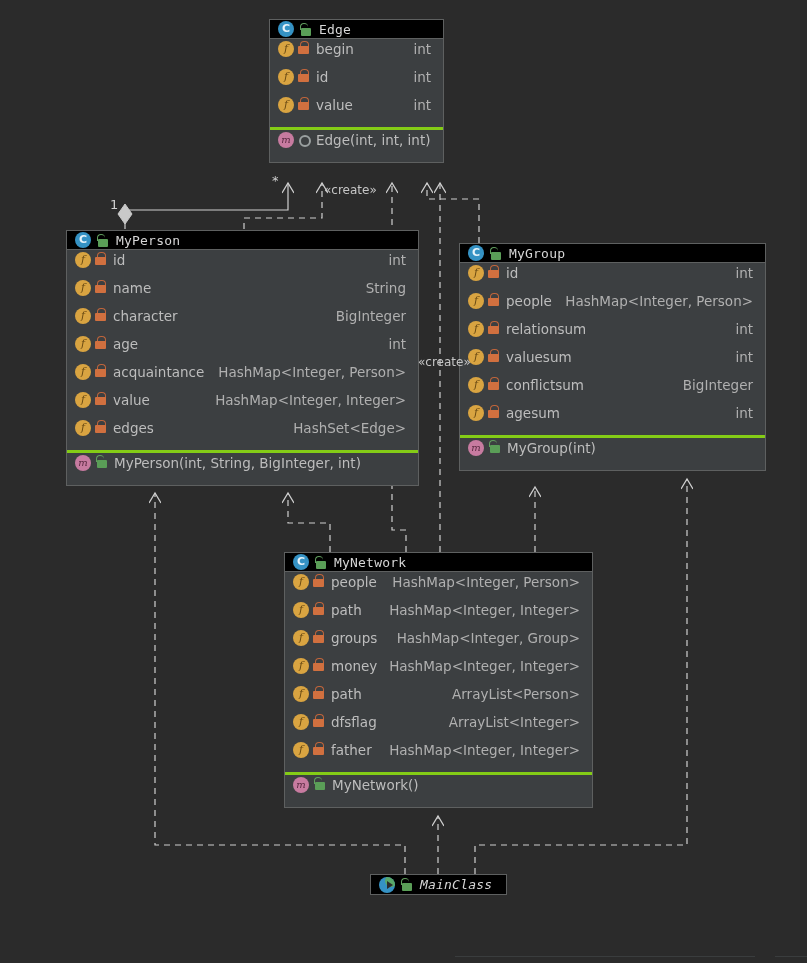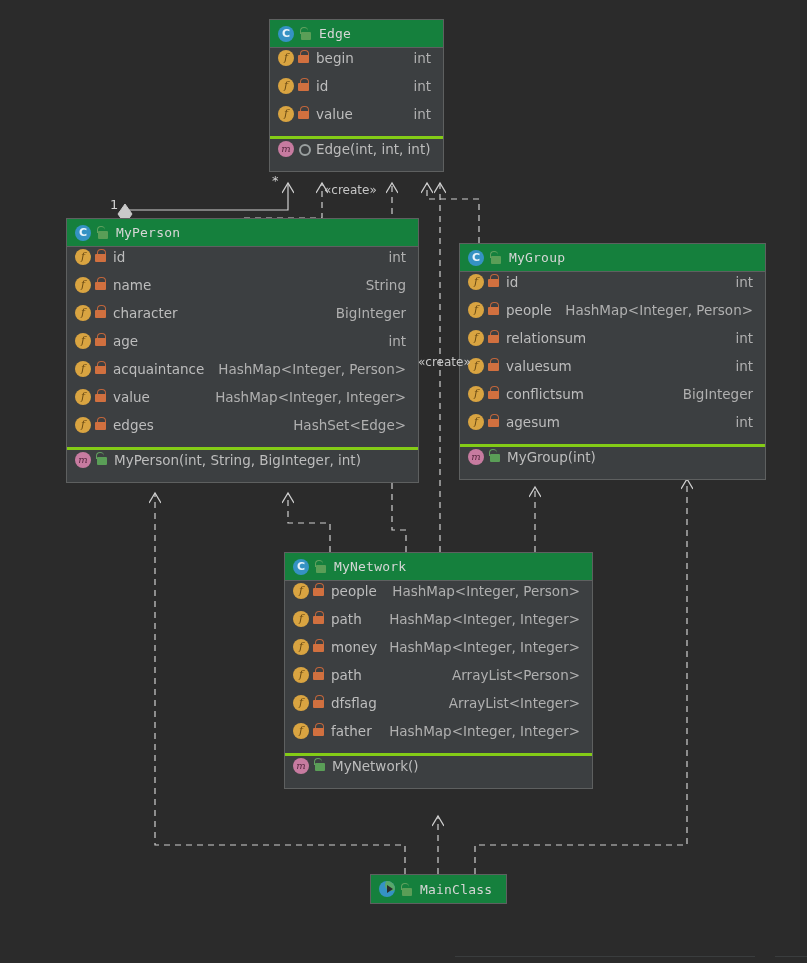--- a/index.html
+++ b/index.html
@@ -15,23 +15,23 @@
 
   
   .uml-class {
     position: absolute;
     background: #3c3f41;
     border: 1px solid #5e6060;
     z-index: 5;
   }
   .uml-header {
     display: flex; align-items: center;
-    height: 28px;
+    height: 19px;
     padding-left: 8px;
-    background: #15803d;
+    background: #000000;
     border-bottom: 1px solid #5e6060;
   }
   .uml-title {
     font-family: "DejaVu Sans Mono", monospace;
     font-size: 13px;
     color: #d6d6d6;
     margin-left: 8px;
     letter-spacing: 0.2px;
   }
   .uml-section { padding: 2px 0; }
@@ -245,21 +245,21 @@
     </div>
     <div class="uml-section">
       <div class="uml-row ctor-row">
         <span class="ic ic-method"></span>
         <span class="ic ic-lock-pkg"></span>
         <span class="row-sig">Edge(int, int, int)</span>
       </div>
     </div>
   </div>
 
-  <div class="uml-class" style="left:66px; top:218px; width:353px;">
+  <div class="uml-class" style="left:66px; top:230px; width:353px;">
     <div class="uml-header">
       <span class="ic ic-class"></span>
       <span class="ic ic-lock-public hdr-lock"></span>
       <span class="uml-title">MyPerson</span>
     </div>
     <div class="uml-section">
       <div class="uml-row">
         <span class="ic ic-field"></span>
         <span class="ic ic-lock-private"></span>
         <span class="row-name">id</span>
@@ -379,20 +379,26 @@
       </div>
       <div class="uml-row">
         <span class="ic ic-field"></span>
         <span class="ic ic-lock-private"></span>
         <span class="row-name">path</span>
         <span class="row-type">HashMap&lt;Integer, Integer&gt;</span>
       </div>
       <div class="uml-row">
         <span class="ic ic-field"></span>
         <span class="ic ic-lock-private"></span>
+        <span class="row-name">groups</span>
+        <span class="row-type">HashMap&lt;Integer, Group&gt;</span>
+      </div>
+      <div class="uml-row">
+        <span class="ic ic-field"></span>
+        <span class="ic ic-lock-private"></span>
         <span class="row-name">money</span>
         <span class="row-type">HashMap&lt;Integer, Integer&gt;</span>
       </div>
       <div class="uml-row">
         <span class="ic ic-field"></span>
         <span class="ic ic-lock-private"></span>
         <span class="row-name">path</span>
         <span class="row-type">ArrayList&lt;Person&gt;</span>
       </div>
       <div class="uml-row">
@@ -410,21 +416,21 @@
     </div>
     <div class="uml-section">
       <div class="uml-row ctor-row">
         <span class="ic ic-method"></span>
         <span class="ic ic-lock-public"></span>
         <span class="row-sig">MyNetwork()</span>
       </div>
     </div>
   </div>
 
-  <div class="uml-class" style="left:370px; top:874px; width:137px;">
+  <div class="uml-class" style="left:370px; top:874px; width:137px;font-style:italic;">
     <div class="uml-header" style="border-bottom:none;">
       <span class="ic ic-main"></span>
       <span class="ic ic-lock-public hdr-lock"></span>
       <span class="uml-title">MainClass</span>
     </div>
   </div>
 
   <div class="strip-line" style="left:455px; width:300px;"></div>
   <div class="strip-line" style="left:775px; width:32px;"></div>
 </div>

